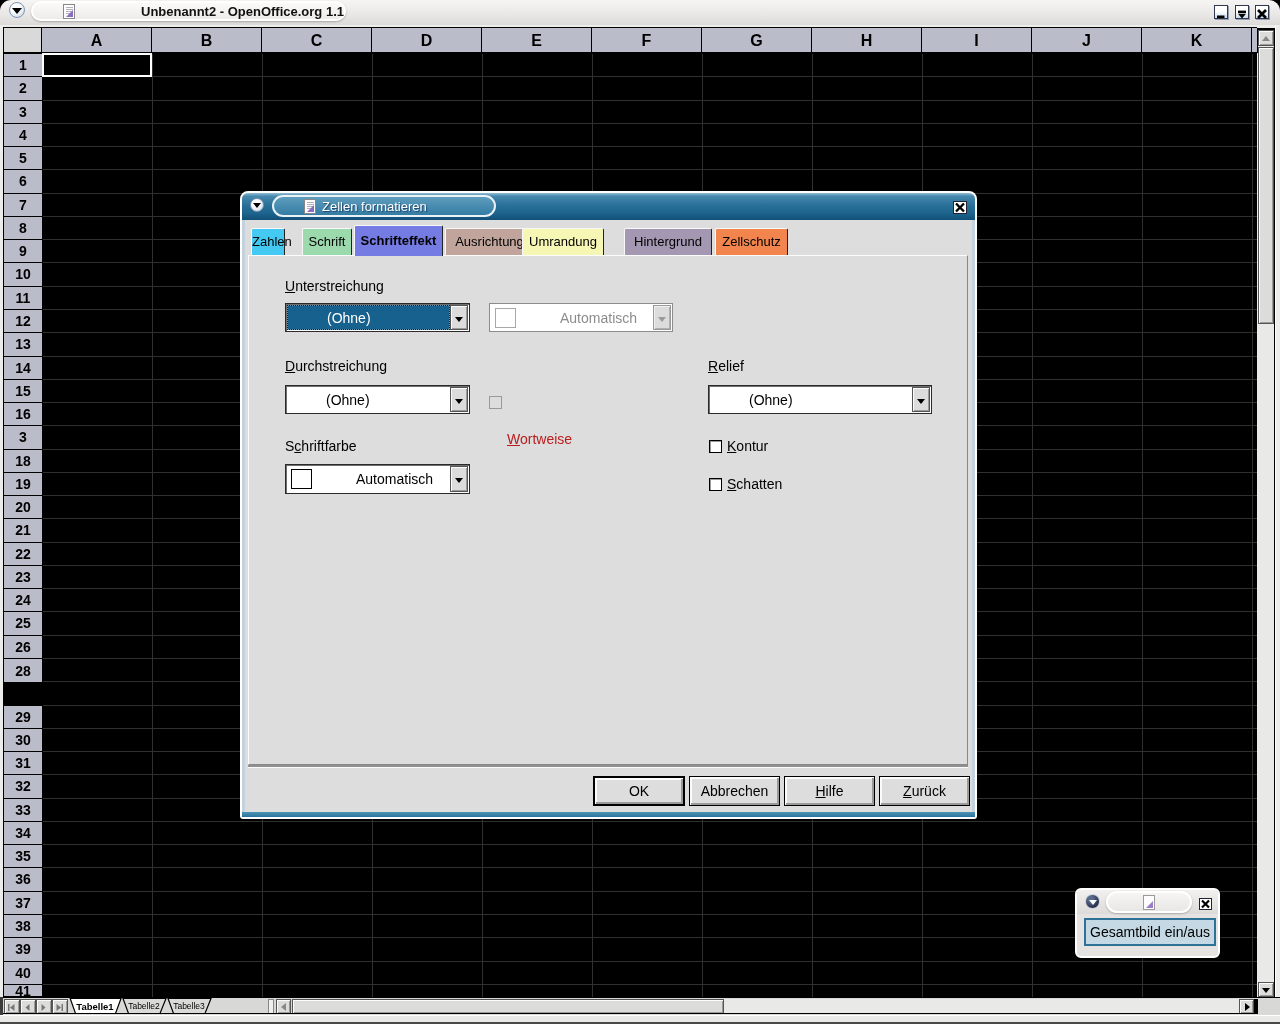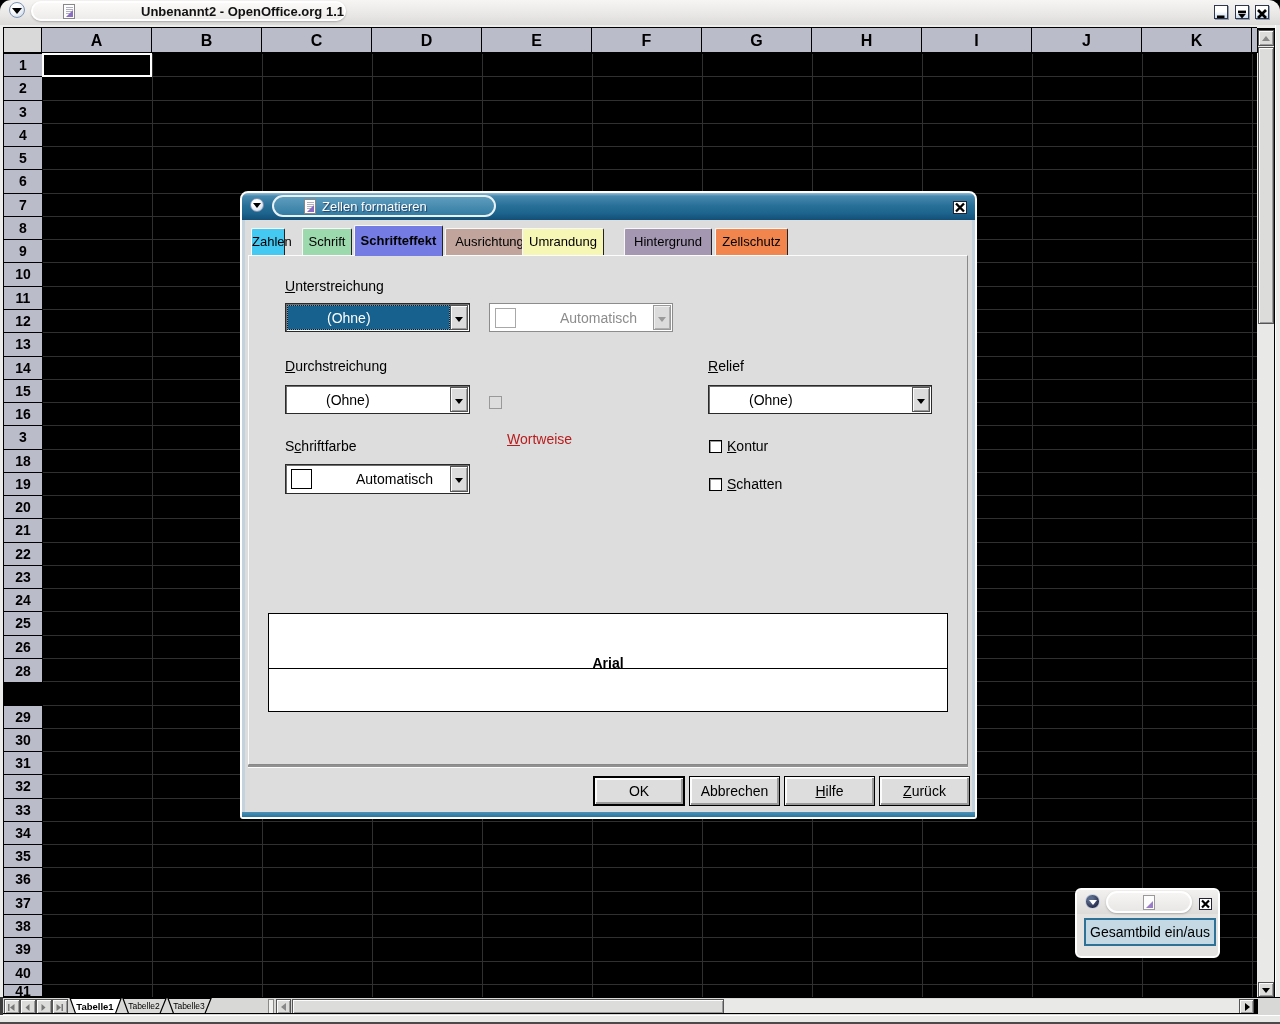--- a/index.html
+++ b/index.html
@@ -364,24 +364,20 @@
     <div class="swatch" style="border-color:#000;"></div>
     <span class="cbtxt" style="left:34px;">Automatisch</span>
     <div class="cbtn"></div>
   </div>
 
   <div class="chk" style="left:467px; top:247px;"></div>
   <div class="lbl" style="left:485px; top:245px;"><u>K</u>ontur</div>
   <div class="chk" style="left:467px; top:285px;"></div>
   <div class="lbl" style="left:485px; top:283px;"><u>S</u>chatten</div>
 
-  <div class="abs" id="preview">
-    <div id="pv-line"></div>
-    <div id="pv-text">Arial</div>
-  </div>
   <div class="abs" id="dlg-sep"></div>
   <div class="dbtn" style="left:351px; width:92px; border:2px solid #000; line-height:26px;">OK</div>
   <div class="dbtn" style="left:447px; width:91px;">Abbrechen</div>
   <div class="dbtn" style="left:542px; width:91px;"><u>H</u>ilfe</div>
   <div class="dbtn" style="left:637px; width:91px;"><u>Z</u>urück</div>
   <div class="abs" id="dlg-bottom"></div>
 </div>
 
 <div class="abs" id="float">
   <div class="abs" id="float-title">

